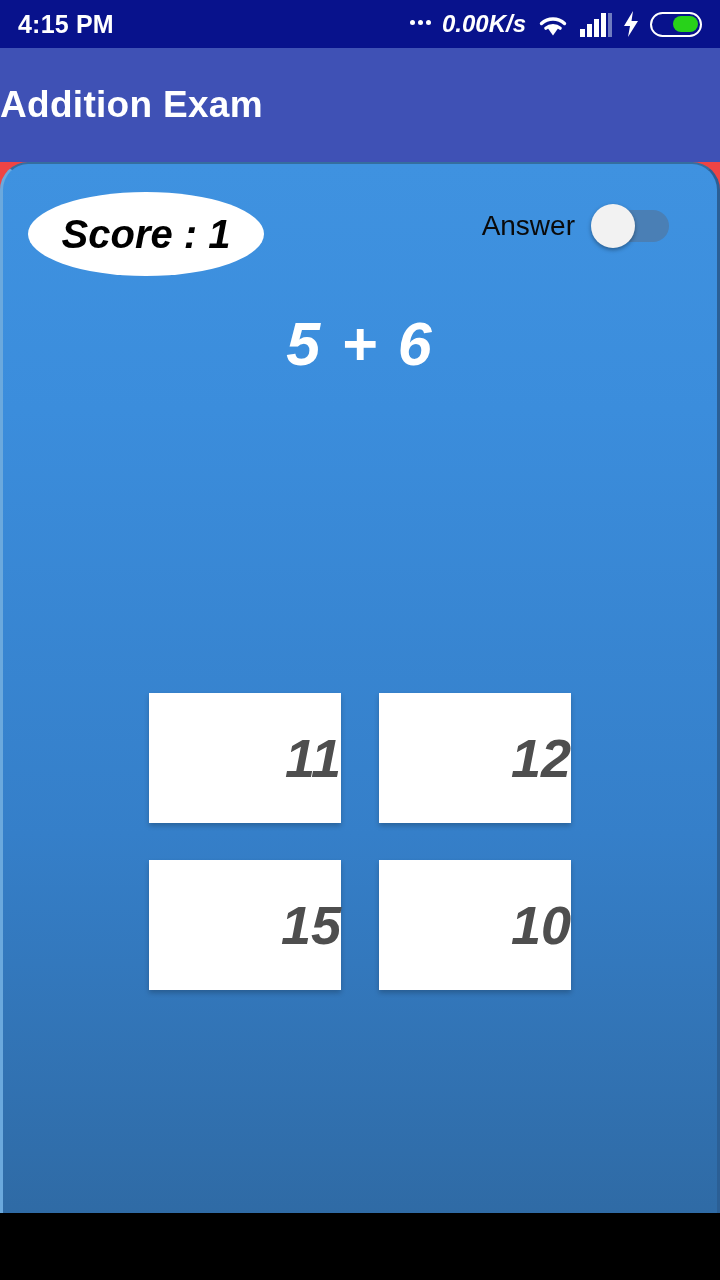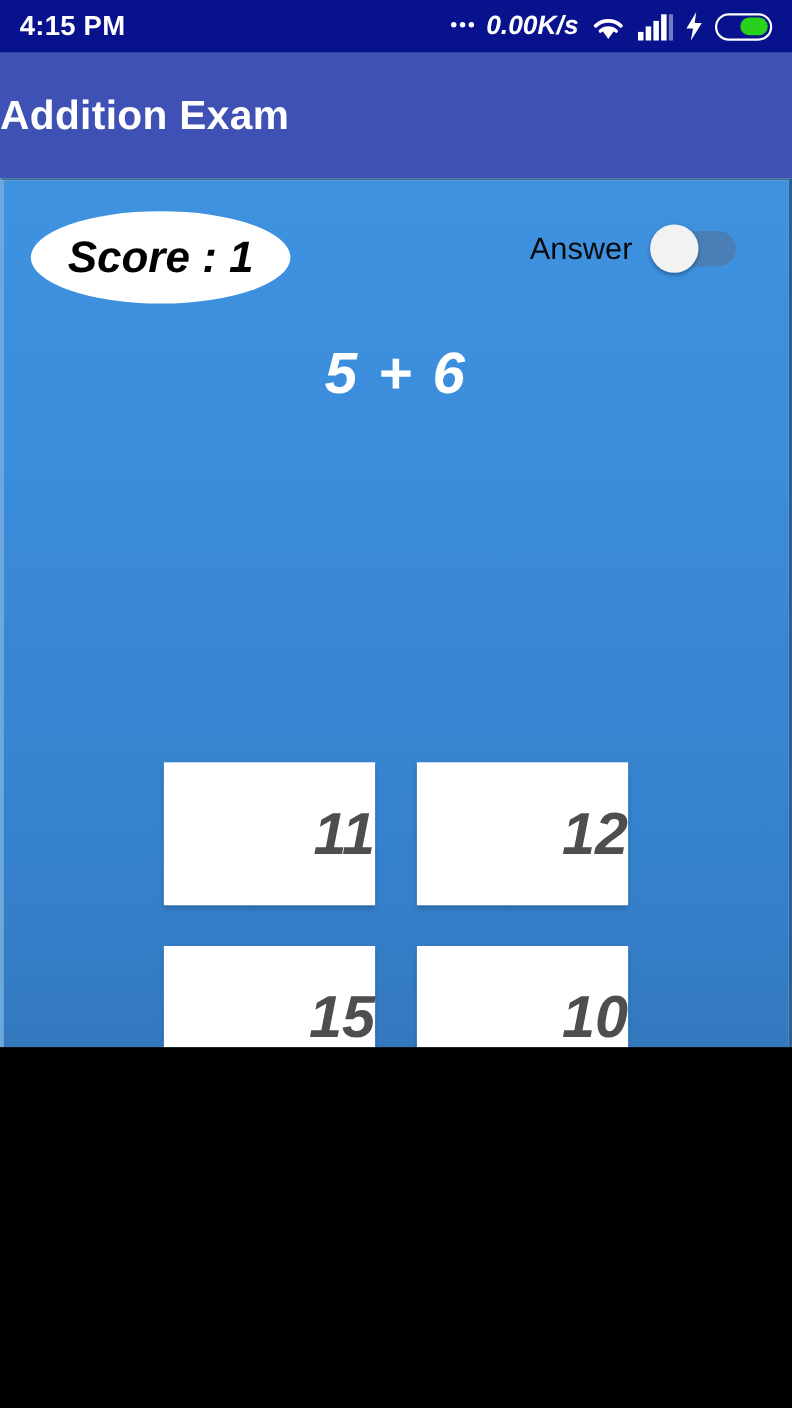--- a/index.html
+++ b/index.html
@@ -7,23 +7,23 @@
     padding: 0;
     background: #000;
   }
   body {
     font-family: "Liberation Sans", sans-serif;
   }
 
   #screen {
     position: relative;
     width: 720px;
-    height: 952px;
+    height: 1213px;
     overflow: hidden;
-    background: #e5e5e5;
+    background: #ef4444;
   }
 
   
   .status-bar {
     position: absolute;
     left: 0; top: 0;
     width: 720px; height: 48px;
     background: #08128c;
     display: flex;
     align-items: center;
@@ -101,20 +101,21 @@
   .content {
     position: absolute;
     left: 0; top: 162px;
     width: 720px; height: 1118px;
     background: linear-gradient(180deg, #3f92e0 0%, #3b8ddc 22%, #357fc9 60%, #2e679f 100%);
     border-left: 3px solid #6ba9dd;
     border-right: 3px solid #2b5f95;
     border-top: 2px solid #356e9f;
     box-sizing: border-box;
     overflow: hidden;
+    border-radius: 28px;
   }
 
   
   .score-badge {
     position: absolute;
     left: 25px; top: 28px;
     width: 236px; height: 84px;
     background: #ffffff;
     border-radius: 50%;
     display: flex;
@@ -163,21 +164,21 @@
     box-shadow: 0 2px 4px rgba(0,0,0,0.35);
   }
 
   
   .question {
     position: absolute;
     left: 0; top: 145px;
     width: 714px;
     text-align: center;
     color: #ffffff;
-    font-size: 53px;
+    font-size: 61px;
     font-weight: bold;
     font-style: italic;
     letter-spacing: 2px;
   }
 
   
   .options {
     position: absolute;
     left: 146px; top: 529px;
     width: 426px;

